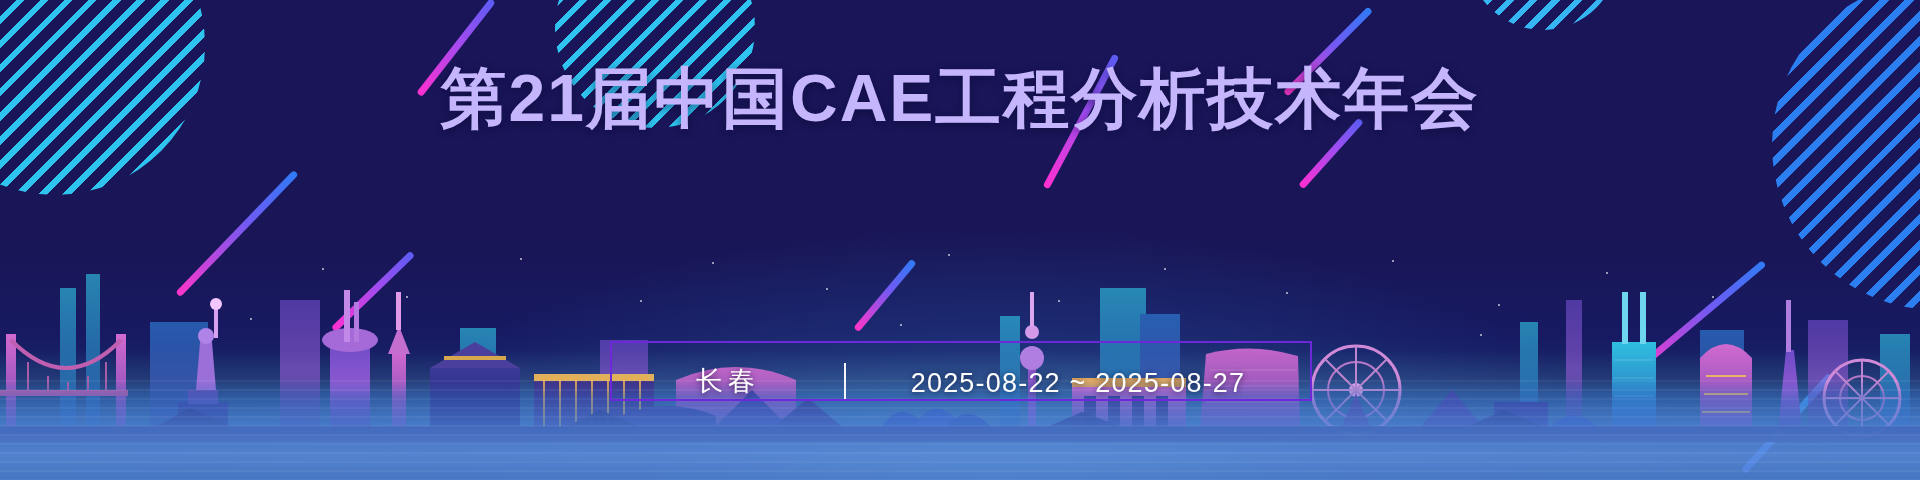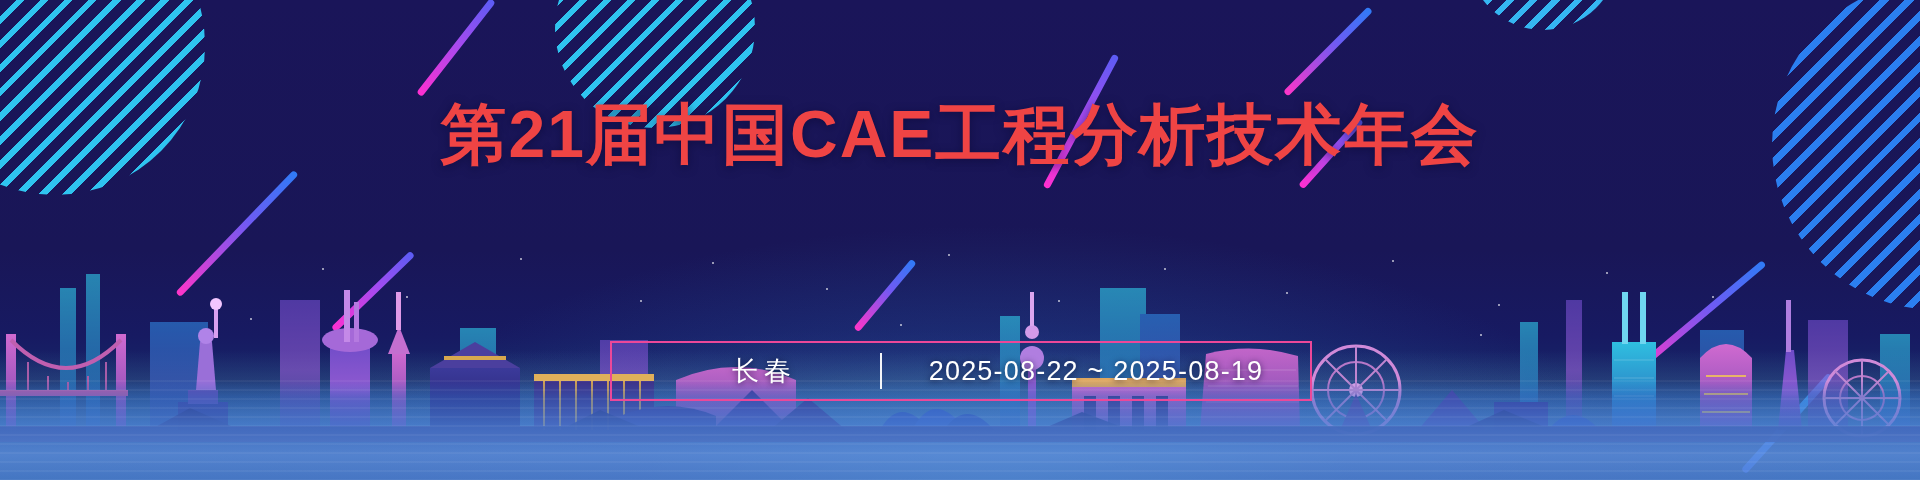--- a/index.html
+++ b/index.html
@@ -76,28 +76,27 @@
   #s8{left:840px;top:292px;width:90px;transform:rotate(-50deg);}
   #s9{left:1722px;top:420px;width:130px;transform:rotate(-48deg);}
 
   
   .title-wrap{
     position:absolute;left:0;right:0;top:58px;
     text-align:center;
     z-index:14;
   }
   .title-line{
-    color:#ef4444;
+    color:#c4b5fd;
     font-weight:bold;
     font-size:66px;
     line-height:80px;
     letter-spacing:2px;
     white-space:nowrap;
     text-shadow:0 2px 10px rgba(10,8,50,0.55);
-    margin-top:36px;
   }
 
   
   .city{
     position:absolute;left:0;right:0;bottom:0;height:250px;
     z-index:8;
   }
   .city svg{display:block;width:100%;height:100%;}
 
   .water{
@@ -115,25 +114,24 @@
     content:"";position:absolute;inset:0;
     background:repeating-linear-gradient(180deg,
       rgba(255,255,255,0.05) 0px, rgba(255,255,255,0.05) 2px,
       rgba(0,0,0,0) 2px, rgba(0,0,0,0) 9px);
   }
 
   
   .info-box{
     position:absolute;
     left:610px;top:341px;width:702px;height:60px;
-    border:2px solid #ec4899;
-    display:flex;align-items:center;
+    border:2px solid #6d28d9;
+    display:flex;align-items:flex-end;
     z-index:20;
     backdrop-filter:none;
-    padding-left:36px;
   }
   .info-city{
     width:232px;
     text-align:center;
     color:#ffffff;
     font-size:27px;
     letter-spacing:5px;
     text-shadow:0 1px 6px rgba(5,5,40,0.7);
   }
   .info-sep{
@@ -422,16 +420,16 @@
 
   <div class="water"></div>
 
   <div class="title-wrap">
     <div class="title-line">第21届中国CAE工程分析技术年会</div>
   </div>
 
   <div class="info-box">
     <div class="info-city">长春</div>
     <div class="info-sep"></div>
-    <div class="info-date">2025-08-22 ~ 2025-08-19</div>
+    <div class="info-date">2025-08-22 ~ 2025-08-27</div>
   </div>
 
 </div>
 
 </body></html>

